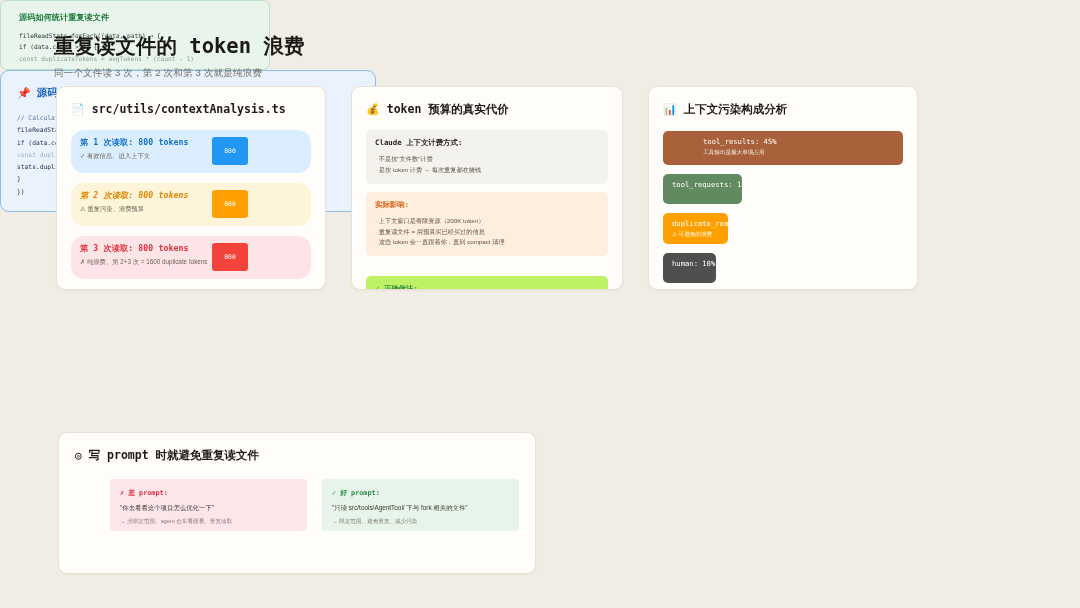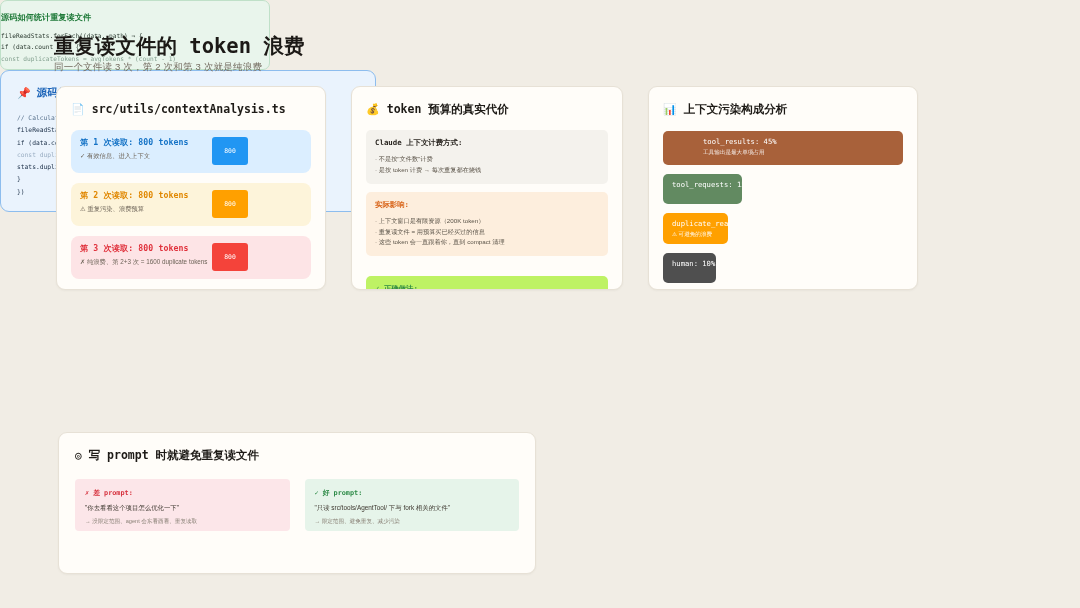--- a/index.html
+++ b/index.html
@@ -17,21 +17,21 @@
   .hdr { position: absolute; left: 54px; top: 32px; }
   .hdr h1 {
     font-family: "DejaVu Sans Mono", monospace;
     font-size: 20.5px;
     font-weight: 700;
     letter-spacing: 0px;
     color: #1c1916;
     white-space: nowrap;
   }
   .hdr .sub {
-    margin-top: 1px;
+    margin-top: 7px;
     font-size: 9.5px;
     color: #746c60;
     letter-spacing: .2px;
   }
 
   
   .card {
     position: absolute;
     background: #fffdf9;
     border: 1px solid #e7e1d6;
@@ -50,21 +50,21 @@
     white-space: nowrap;
   }
   .ico { font-size: 11px; line-height: 1; display: inline-block; }
 
   
   #card-reads { left: 56px; top: 86px; width: 270px; height: 204px; padding: 15px 14px; }
   #card-reads .card-title { margin-bottom: 14px; }
   .readrow {
     position: relative;
     height: 43px;
-    border-radius: 8px;
+    border-radius: 13px;
     margin-bottom: 10px;
     padding: 7px 9px;
     overflow: hidden;
   }
   .readrow .rtitle {
     font-family: "DejaVu Sans Mono", monospace;
     font-size: 8.2px;
     font-weight: 700;
     letter-spacing: .1px;
     white-space: nowrap;
@@ -82,21 +82,21 @@
     border-radius: 3px;
     color: #fff;
     font-family: "DejaVu Sans Mono", monospace;
     font-size: 6.4px;
     display: flex; align-items: center; justify-content: center;
   }
   .r1 { background: #dbeeff; }
   .r1 .rtitle { color: #1573c6; }
   .r1 .chip { width: 36px; right: 63px; background: #2196f3; }
   .r2 { background: #fdf4da; }
-  .r2 .rtitle { color: #e08700; }
+  .r2 .rtitle { color: #e08700; font-style: italic; }
   .r2 .chip { width: 36px; right: 63px; background: #ffa000; }
   .r3 { background: #fde4e6; }
   .r3 .rtitle { color: #e0313c; }
   .r3 .chip { width: 36px; right: 63px; background: #f4433a; }
 
   
   #card-budget { left: 351px; top: 86px; width: 272px; height: 204px; padding: 15px 14px; }
   #card-budget .card-title { margin-bottom: 13px; }
   .panel { border-radius: 5px; padding: 8px 9px; margin-bottom: 8px; }
   .panel .ptitle {
@@ -136,35 +136,35 @@
     white-space: nowrap;
   }
   .bar .bnote {
     margin-top: 3px;
     font-size: 5.6px;
     opacity: .9;
     white-space: nowrap;
   }
 
   
-  #card-srccount { left: 56px; top: 323px; width: 270px; height: 70px; padding: 11px 0;
+  #card-srccount { left: 56px; top: 323px; width: 270px; height: 70px; padding: 11px 18px;
     background: #e9f5ec; border: 1px solid #bfe0c8; border-radius: 7px; }
   #card-srccount .t {
     font-size: 8.2px; font-weight: 700; color: #1f7a39; margin-bottom: 7px; white-space: nowrap;
   }
   #card-srccount .ln {
     font-family: "DejaVu Sans Mono", monospace;
     font-size: 6.2px; line-height: 1.85; color: #2b3a30; white-space: nowrap;
   }
   #card-srccount .ln.dim { color: #85a291; }
 
   
   #card-prompt { left: 58px; top: 432px; width: 478px; height: 142px; padding: 15px 16px; }
   #card-prompt .card-title { margin-bottom: 16px; }
-  .promptgrid { display: flex; gap: 15px; }
+  .promptgrid { display: flex; gap: 15px; margin-left: 35px; }
   .pbox { flex: 1; border-radius: 4px; padding: 9px 10px; height: 52px; }
   .pbox .ph {
     font-family: "DejaVu Sans Mono", monospace;
     font-size: 6.8px; font-weight: 700; margin-bottom: 6px; white-space: nowrap;
   }
   .pbox .pq { font-size: 6.4px; color: #3d372f; margin-bottom: 5px; white-space: nowrap; }
   .pbox .pn { font-size: 5.6px; color: #8a8277; white-space: nowrap; }
   .pbad { background: #fce6e9; }
   .pbad .ph { color: #d6313d; }
   .pgood { background: #e6f4ea; }

